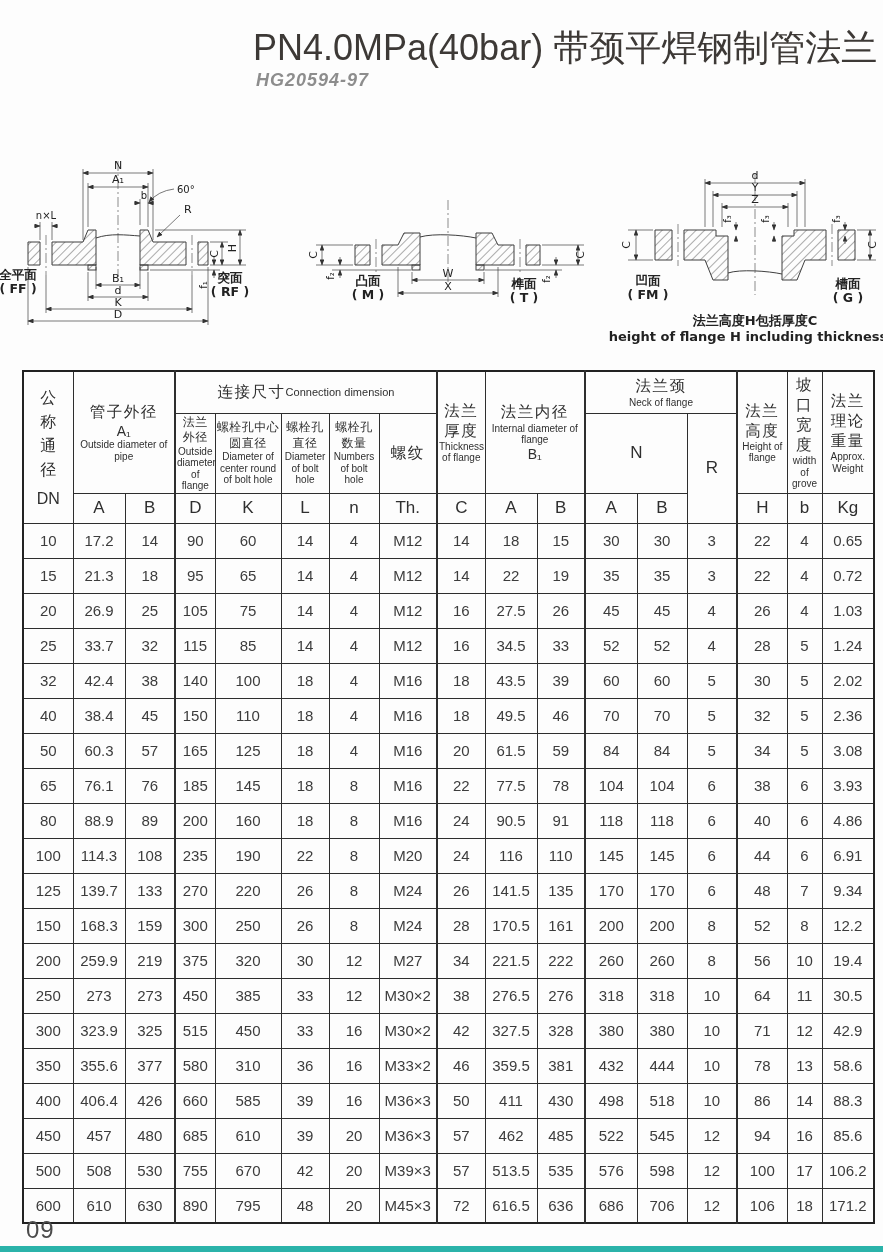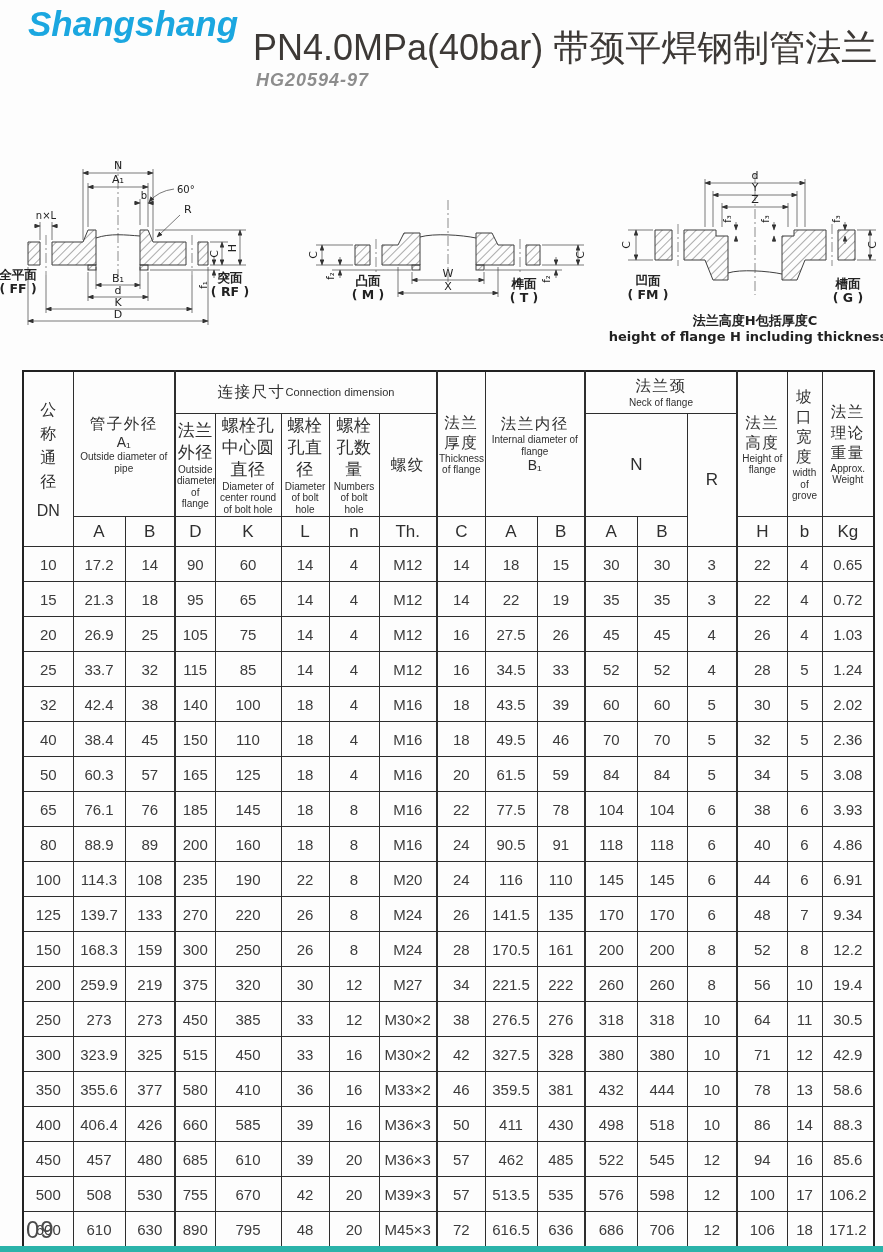--- a/index.html
+++ b/index.html
@@ -32,21 +32,21 @@
   svg text.sm   { font-size:10px; }
 
   
   table.spec { position:absolute; left:22px; top:370px; width:851px;
     border-collapse:collapse; table-layout:fixed; border:2px solid #222; }
   .spec th, .spec td { border:1px solid #2e2e2e; text-align:center; vertical-align:middle; padding:0; }
   .spec thead th { font-weight:normal; color:#2f2f2f; padding:1px; }
   .spec td { font-size:15px; height:35px; color:#3c3c3c; }
   .hrow1 th { height:42px; } .hrow2 th { height:66px; } .hrow3 th { height:30px; }
   .zh { font-size:15.5px; letter-spacing:1.5px; line-height:1.3; }
-  .zh-sm { font-size:17px; letter-spacing:0.5px; line-height:1.3; }
+  .zh-sm { font-size:12px; letter-spacing:0.5px; line-height:1.3; }
   .en { font-size:10px; line-height:1.15; }
   .en-lg { font-size:11px; }
   .code { font-size:14px; line-height:1.2; }
   .letter { font-size:17px; }
   .connwrap { display:flex; align-items:center; justify-content:center; }
   .vchars { width:18px; margin:0 auto; word-break:break-all; font-size:16px; line-height:1.5; }
   .dn-code { font-size:16px; margin-top:8px; }
   .br2 { border-right-width:2px !important; }
   .spec tbody td:nth-child(3), .spec tbody td:nth-child(8),
   .spec tbody td:nth-child(11), .spec tbody td:nth-child(14) { border-right-width:2px; }
@@ -54,21 +54,20 @@
   
   .page-number { position:absolute; left:26px; bottom:8px; font-size:24px; color:#4b4b4b; letter-spacing:1px; }
   .bottom-bar { position:absolute; left:0; bottom:0; width:100%; height:6px; background:var(--accent-teal,#2bb3aa); }
 </style>
 </head>
 <body>
 
 <div class="page">
 
   <div class="logo">
-    <div class="logo-name">Shangshang</div>
   </div>
   <div class="main-title">PN4.0MPa(40bar) 带颈平焊钢制管法兰  mm</div>
   <div class="standard">HG20594-97</div>
 
   <svg class="drawings" width="883" height="215" viewBox="0 0 883 215">
     <defs>
       <pattern id="hatch" width="6" height="6" patternUnits="userSpaceOnUse" patternTransform="rotate(45)">
         <line x1="0" y1="0" x2="0" y2="6" stroke="#5a5a5a" stroke-width="1"></line>
       </pattern>
       <marker id="arr" viewBox="0 0 10 8" markerWidth="9" markerHeight="7" refX="9" refY="4" orient="auto-start-reverse">
@@ -639,21 +638,21 @@
           <td>10</td>
           <td>71</td>
           <td>12</td>
           <td>42.9</td>
         </tr>
         <tr>
           <td>350</td>
           <td>355.6</td>
           <td>377</td>
           <td>580</td>
-          <td>410</td>
+          <td>310</td>
           <td>36</td>
           <td>16</td>
           <td>M33×2</td>
           <td>46</td>
           <td>359.5</td>
           <td>381</td>
           <td>432</td>
           <td>444</td>
           <td>10</td>
           <td>78</td>

